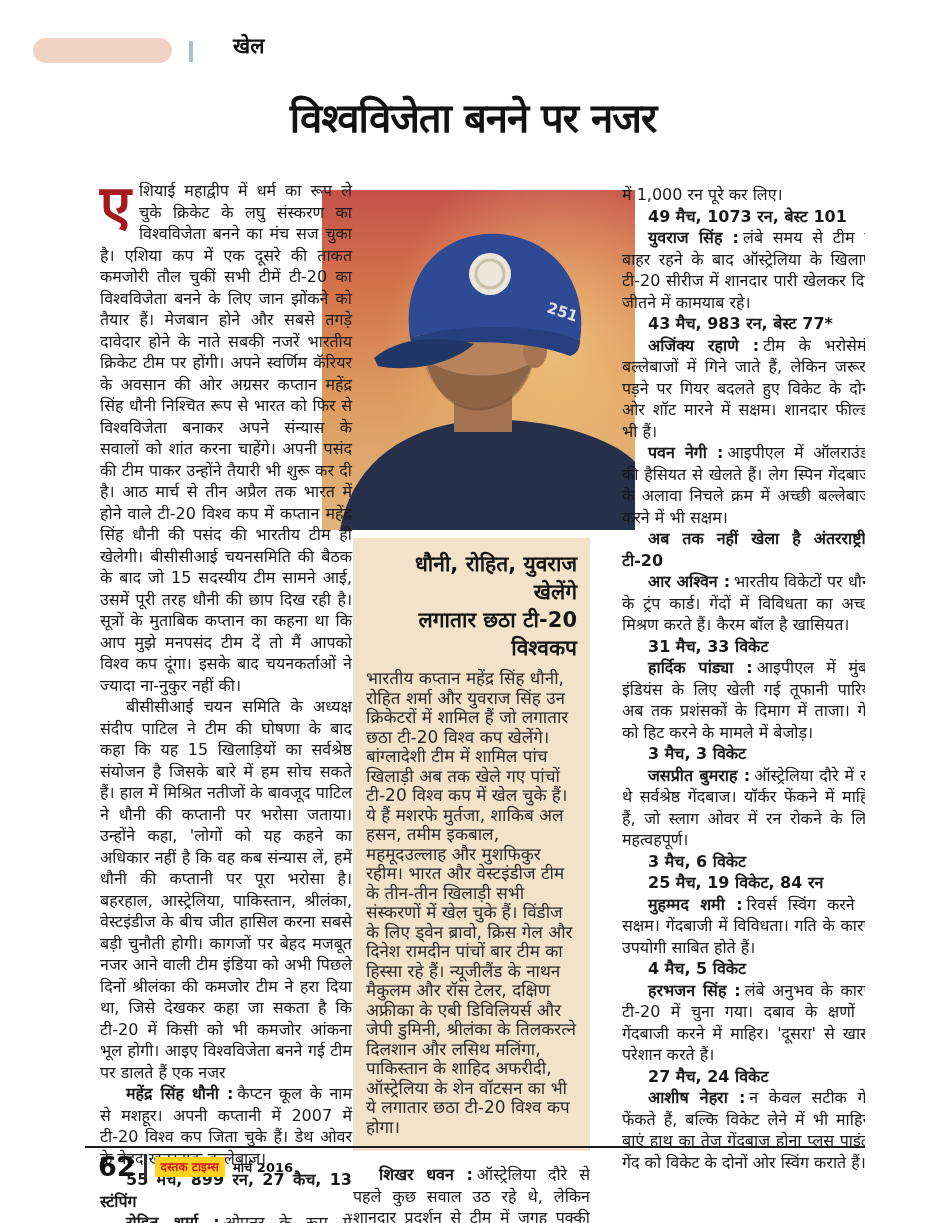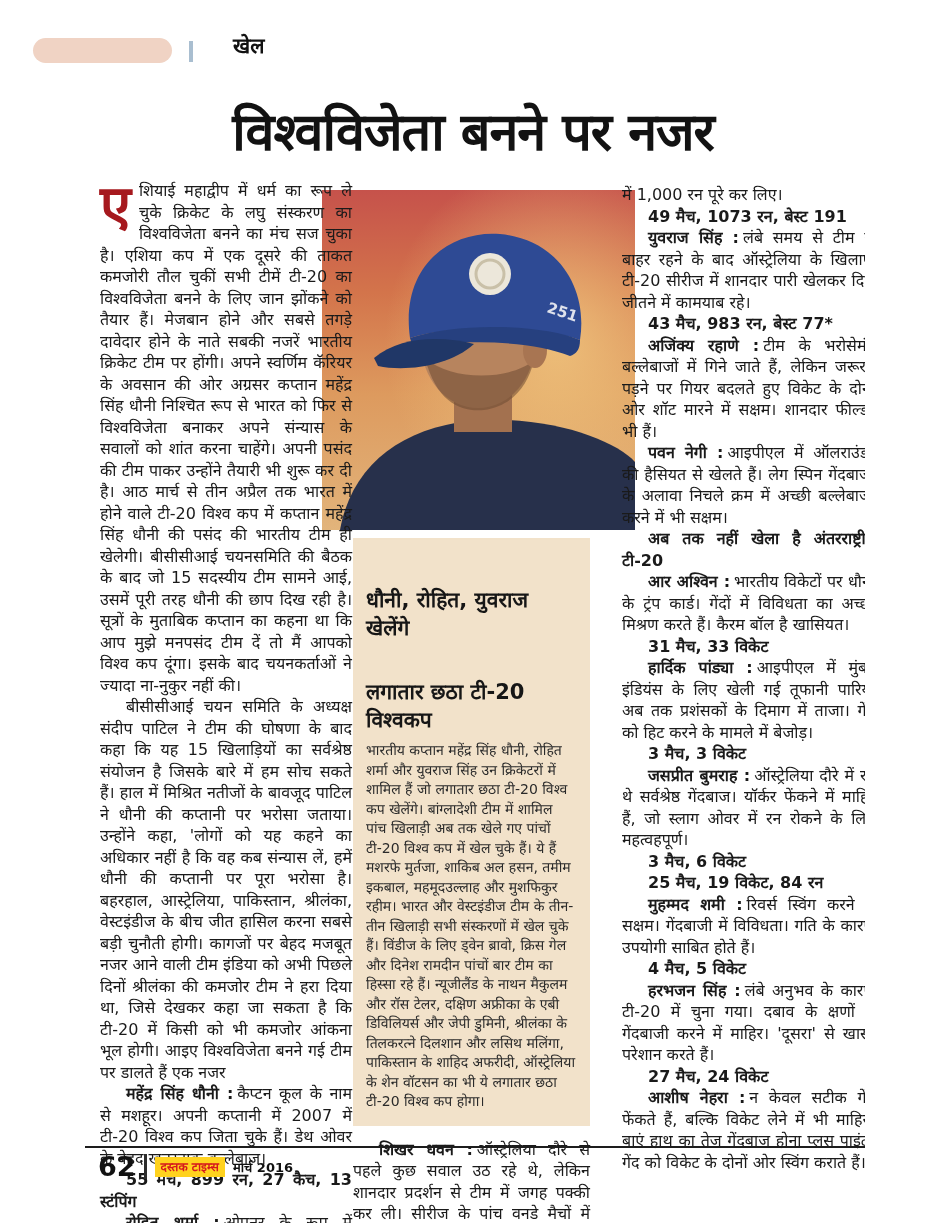--- a/index.html
+++ b/index.html
@@ -5,43 +5,43 @@
   html,body{margin:0;padding:0;background:#ffffff;}
   .page{position:relative;width:865px;height:1223px;background:#fff;overflow:hidden;
         font-family:"DejaVu Sans",sans-serif;color:#1b1b1b;}
 
   
   .kicker-pill{position:absolute;left:33px;top:38px;width:139px;height:25px;border-radius:13px;background:#f0d3c4;}
   .kicker-bar{position:absolute;left:189px;top:41px;width:4px;height:21px;background:#a9bed0;}
   .kicker-label{position:absolute;left:233px;top:31px;font-size:21px;font-weight:bold;color:#111;}
 
   .headline{position:absolute;left:88px;top:68px;width:770px;text-align:center;
-            font-size:52px;line-height:1.15;font-weight:bold;letter-spacing:-1px;color:#121212;}
+            font-size:40px;line-height:1.15;font-weight:bold;letter-spacing:-1px;color:#121212;}
 
   
   .col{position:absolute;text-align:justify;font-size:16px;line-height:21.5px;color:#1a1a1a;}
   #col1{left:100px;top:180px;width:252px;}
   #col2{left:353px;top:538px;width:237px;}
   #col3{left:622px;top:184px;width:253px;}
   .col p{margin:0;}
   .indent{text-indent:26px;}
   .pname{font-weight:bold;margin-right:4px;}
   .stat{font-weight:bold;text-indent:26px;margin:0;}
 
   
   .dropcap{float:left;font-size:56px;line-height:46px;font-weight:bold;color:#a6191e;padding:3px 8px 0 0;}
 
   
   .photo{position:absolute;left:322px;top:190px;width:313px;height:340px;overflow:hidden;}
   .photo svg{display:block;width:100%;height:100%;}
 
   
   .hbox{background:#f2e2ca;padding:12px 13px 14px 13px;margin-bottom:13px;text-align:left;}
-  .hbox-h{font-weight:bold;font-size:21px;line-height:28px;text-align:left;color:#161616;margin-top:36px;}
-  .hbox-b{margin-top:7px;font-size:14px;line-height:19.5px;color:#2a2a2a;text-align:left;}
+  .hbox-h{font-weight:bold;font-size:21px;line-height:28px;text-align:right;color:#161616;}
+  .hbox-b{margin-top:7px;font-size:17px;line-height:19.5px;color:#2a2a2a;text-align:left;}
 
   
   .foot-rule{position:absolute;left:85px;top:1146px;width:820px;height:2px;background:#1d1d1d;}
   .footer{position:absolute;left:98px;top:1151px;display:flex;align-items:center;gap:8px;}
   .pageno{font-size:27px;font-weight:bold;color:#111;}
   .foot-bar{width:3px;height:25px;background:#2c2c2c;}
   .logo{background:#ffd21e;color:#d6181d;font-weight:bold;font-size:12px;padding:1px 6px 2px 6px;}
   .issue{font-size:13px;font-weight:bold;color:#111;}
 </style>
 </head>
@@ -110,21 +110,21 @@
       <div class="hbox-h">लगातार छठा टी-20 विश्वकप</div>
       <div class="hbox-b">भारतीय कप्तान महेंद्र सिंह धौनी, रोहित शर्मा और युवराज सिंह उन क्रिकेटरों में शामिल हैं जो लगातार छठा टी-20 विश्व कप खेलेंगे। बांग्लादेशी टीम में शामिल पांच खिलाड़ी अब तक खेले गए पांचों टी-20 विश्व कप में खेल चुके हैं। ये हैं मशरफे मुर्तजा, शाकिब अल हसन, तमीम इकबाल, महमूदउल्लाह और मुशफिकुर रहीम। भारत और वेस्टइंडीज टीम के तीन-तीन खिलाड़ी सभी संस्करणों में खेल चुके हैं। विंडीज के लिए ड्वेन ब्रावो, क्रिस गेल और दिनेश रामदीन पांचों बार टीम का हिस्सा रहे हैं। न्यूजीलैंड के नाथन मैकुलम और रॉस टेलर, दक्षिण अफ्रीका के एबी डिविलियर्स और जेपी डुमिनी, श्रीलंका के तिलकरत्ने दिलशान और लसिथ मलिंगा, पाकिस्तान के शाहिद अफरीदी, ऑस्ट्रेलिया के शेन वॉटसन का भी ये लगातार छठा टी-20 विश्व कप होगा।</div>
     </div>
     <p class="indent"><span class="pname">शिखर धवन :</span><span>ऑस्ट्रेलिया दौरे से पहले कुछ सवाल उठ रहे थे, लेकिन शानदार प्रदर्शन से टीम में जगह पक्की कर ली। सीरीज के पांच वनडे मैचों में 287 रन बनाए। एक शतक और दो पचासे जमाए।</span></p>
     <p class="stat">11 मैच, 188 रन, बेस्ट 42</p>
 
   </div>
 
   <div class="col" id="col3">
     <p>में 1,000 रन पूरे कर लिए।</p>
-    <p class="stat">49 मैच, 1073 रन, बेस्ट 191</p>
+    <p class="stat">49 मैच, 1073 रन, बेस्ट 101</p>
 
     <p class="indent"><span class="pname">युवराज सिंह :</span><span>लंबे समय से टीम से बाहर रहने के बाद ऑस्ट्रेलिया के खिलाफ टी-20 सीरीज में शानदार पारी खेलकर दिल जीतने में कामयाब रहे।</span></p>
     <p class="stat">43 मैच, 983 रन, बेस्ट 77*</p>
 
     <p class="indent"><span class="pname">अजिंक्य रहाणे :</span><span>टीम के भरोसेमंद बल्लेबाजों में गिने जाते हैं, लेकिन जरूरत पड़ने पर गियर बदलते हुए विकेट के दोनों ओर शॉट मारने में सक्षम। शानदार फील्डर भी हैं।</span></p>
 
     <p class="indent"><span class="pname">पवन नेगी :</span><span>आइपीएल में ऑलराउंडर की हैसियत से खेलते हैं। लेग स्पिन गेंदबाजी के अलावा निचले क्रम में अच्छी बल्लेबाजी करने में भी सक्षम।</span></p>
     <p class="stat">अब तक नहीं खेला है अंतरराष्ट्रीय टी-20</p>
 
     <p class="indent"><span class="pname">आर अश्विन :</span><span>भारतीय विकेटों पर धौनी के ट्रंप कार्ड। गेंदों में विविधता का अच्छा मिश्रण करते हैं। कैरम बॉल है खासियत।</span></p>

